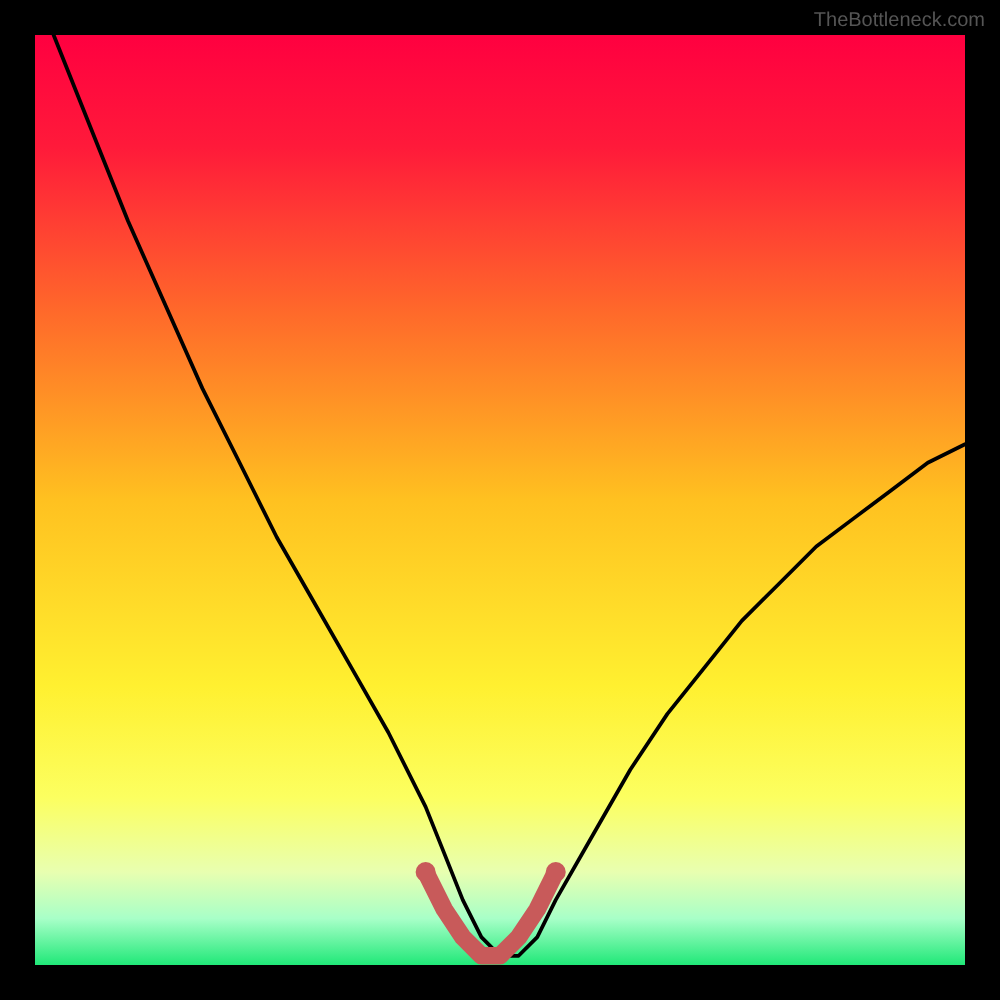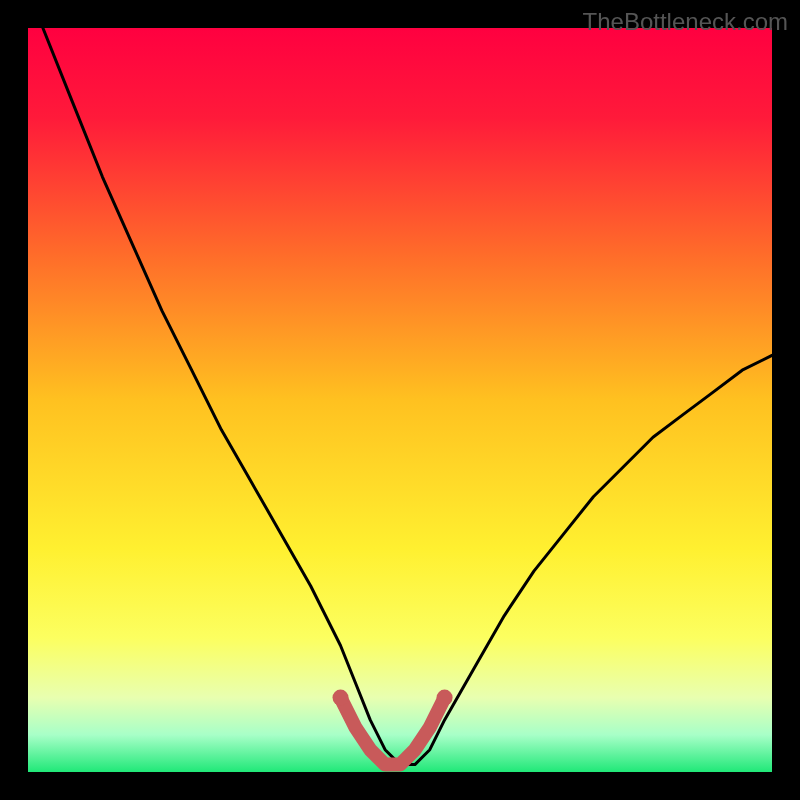--- a/index.html
+++ b/index.html
@@ -16,21 +16,21 @@
     top: 0;
     left: 0;
     width: 800px;
     height: 800px;
   }
   .watermark {
     position: absolute;
     top: 8px;
     right: 12px;
     color: #555;
-    font-size: 24px;
+    font-size: 16px;
     font-weight: 500;
     z-index: 10;
   }
   svg {
     display: block;
   }
 </style>
 </head>
 <body>
 

